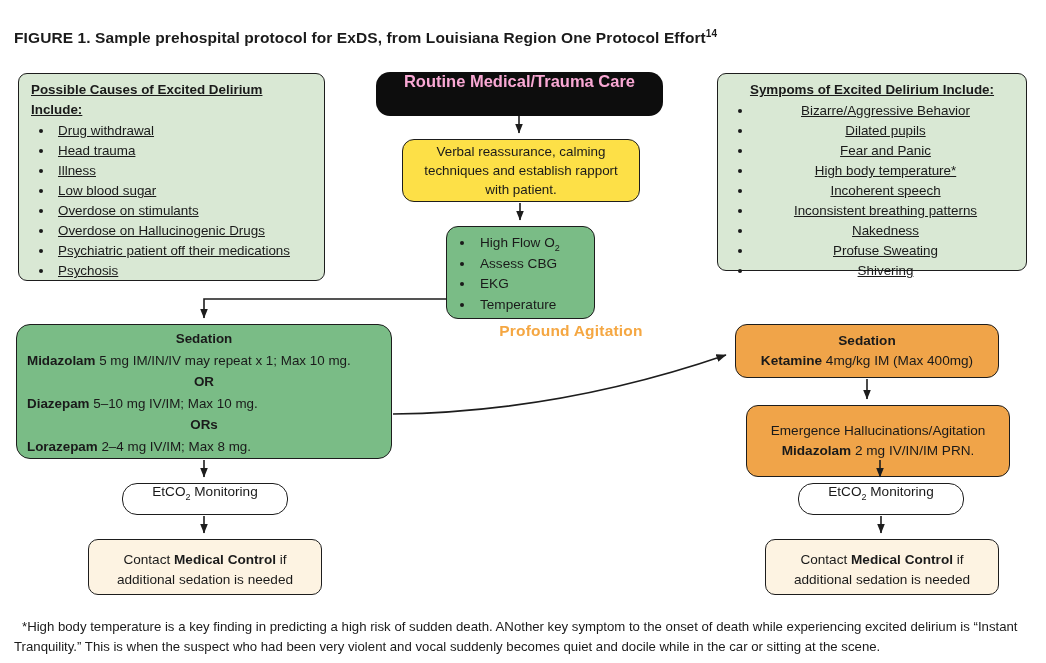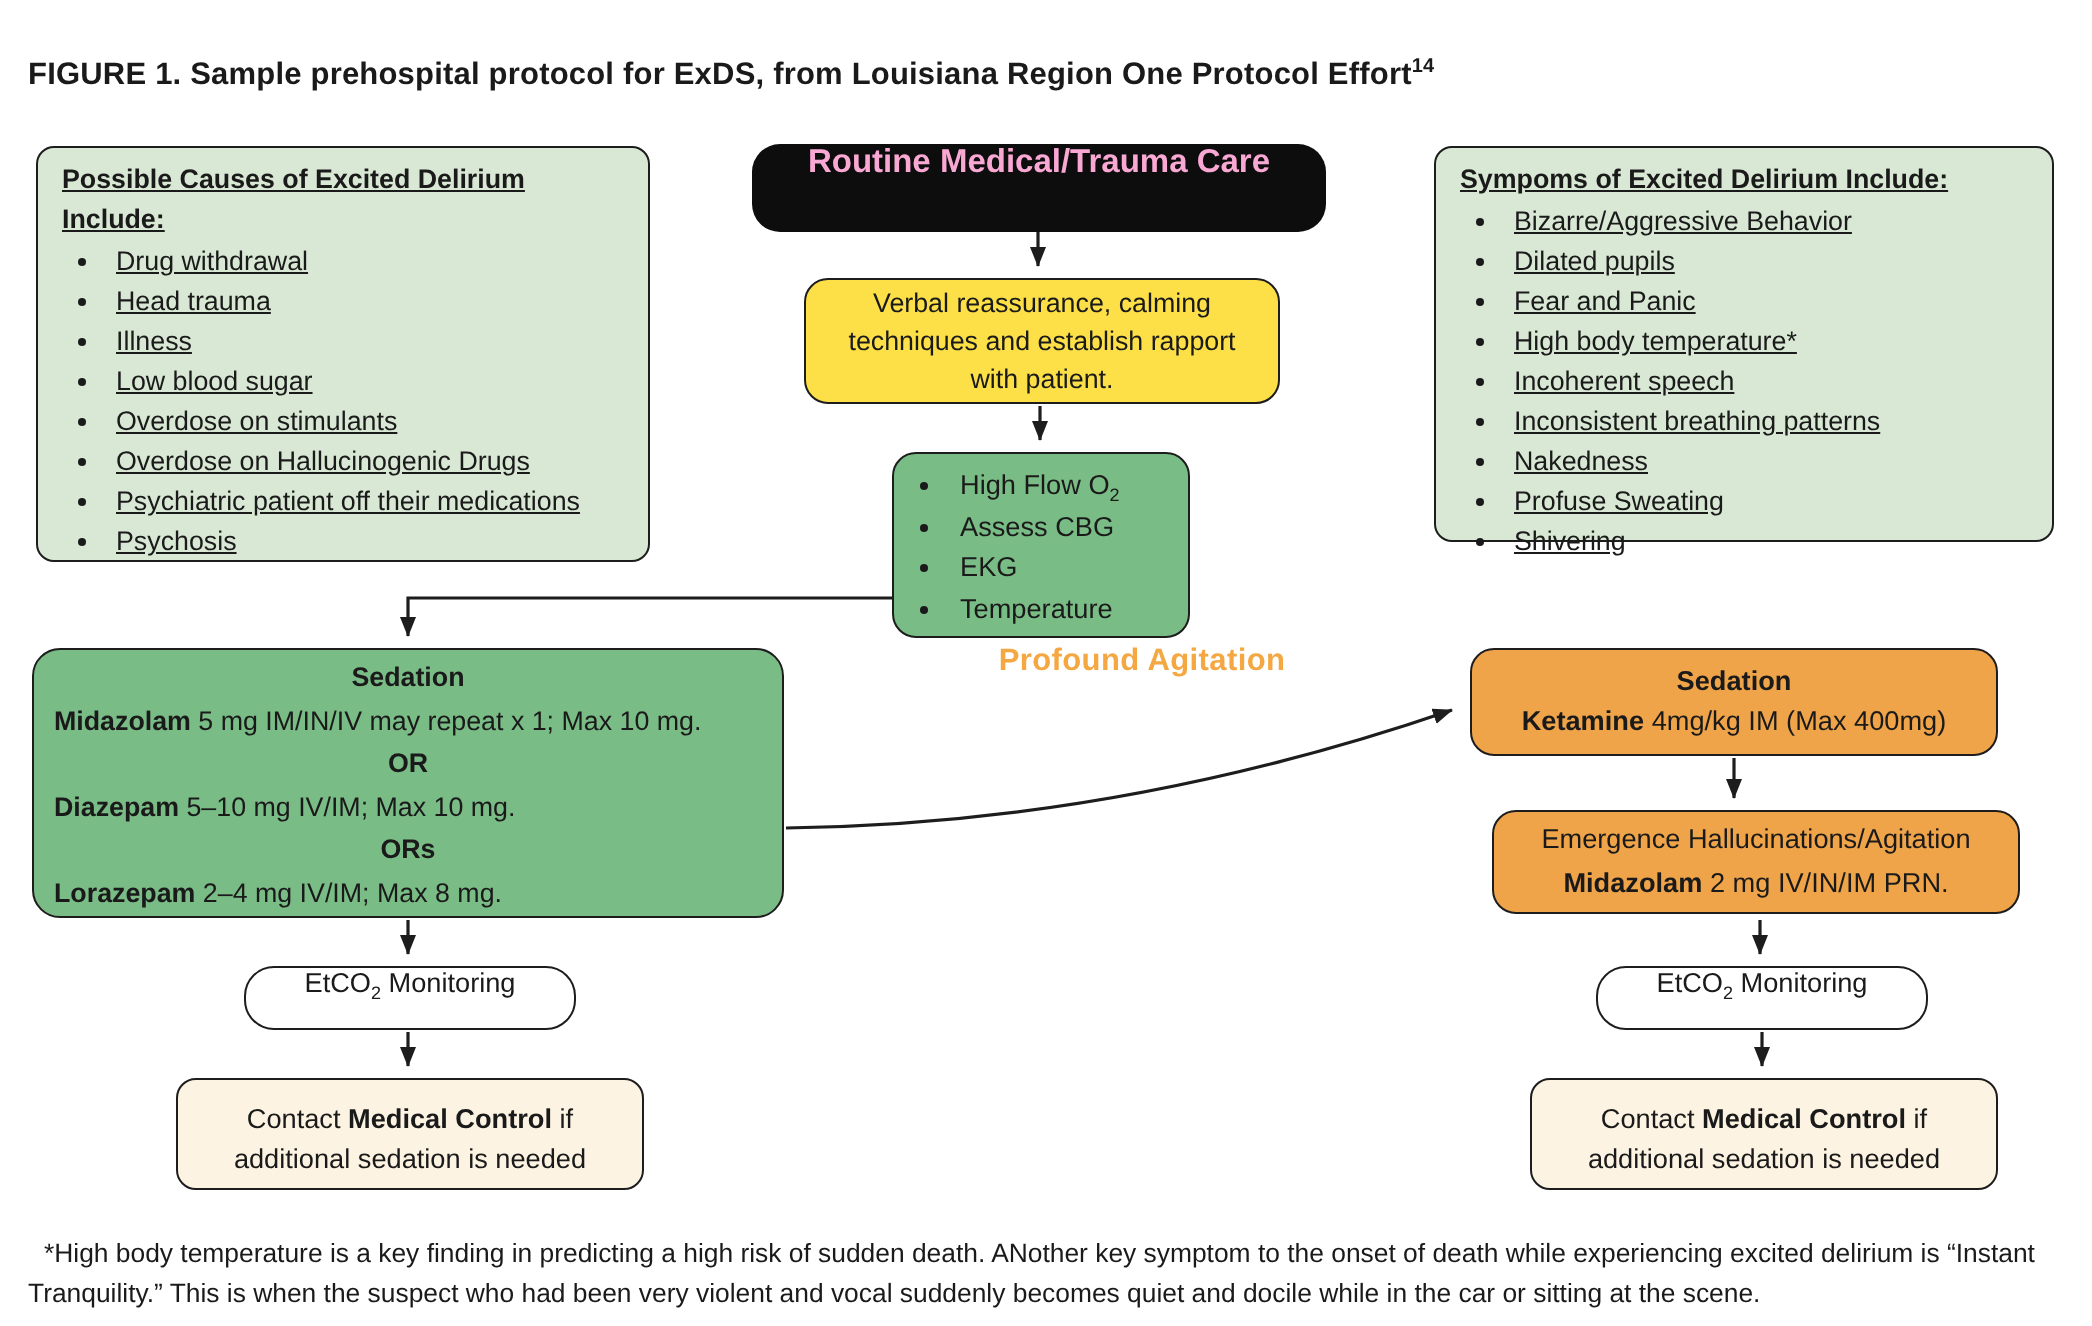--- a/index.html
+++ b/index.html
@@ -87,21 +87,21 @@
 
   <div class="abs box darkgreen assessment" style="left:446px;top:206px;width:149px;height:93px;">
     <ul>
         <li>High Flow O<sub>2</sub></li>
         <li>Assess CBG</li>
         <li>EKG</li>
         <li>Temperature</li>
       </ul>
   </div>
 
-  <div class="abs box lightgreen listbox" style="left:717px;top:53px;width:310px;height:198px;">
+  <div class="abs box lightgreen listbox" style="left:717px;top:53px;width:310px;height:198px;text-align:center;">
     <div class="heading">Sympoms of Excited Delirium Include:</div>
     <ul>
         <li>Bizarre/Aggressive Behavior</li>
         <li>Dilated pupils</li>
         <li>Fear and Panic</li>
         <li>High body temperature*</li>
         <li>Incoherent speech</li>
         <li>Inconsistent breathing patterns</li>
         <li>Nakedness</li>
         <li>Profuse Sweating</li>
@@ -120,21 +120,21 @@
       <div class="box-line"><b>Diazepam</b> 5–10 mg IV/IM; Max 10 mg.</div>
       <div class="box-line center"><b>ORs</b></div>
       <div class="box-line"><b>Lorazepam</b> 2–4 mg IV/IM; Max 8 mg.</div>
     </div>
 
   <div class="abs box orange flexlines" style="left:735px;top:304px;width:264px;height:54px;">
       <div class="box-line center"><b>Sedation</b></div>
       <div class="box-line center"><b>Ketamine</b> 4mg/kg IM (Max 400mg)</div>
     </div>
 
-  <div class="abs box orange flexlines" style="left:746px;top:385px;width:264px;height:52px;justify-content:space-between;">
+  <div class="abs box orange flexlines" style="left:746px;top:385px;width:264px;height:72px;">
       <div class="box-line center">Emergence Hallucinations/Agitation</div>
       <div class="box-line center"><b>Midazolam</b> 2 mg IV/IN/IM PRN.</div>
     </div>
 
   <div class="abs box pill" style="left:122px;top:463px;width:166px;height:32px;">
     <span><span>EtCO</span><sub>2</sub><span> Monitoring</span></span>
   </div>
 
   <div class="abs box pill" style="left:798px;top:463px;width:166px;height:32px;">
     <span><span>EtCO</span><sub>2</sub><span> Monitoring</span></span>

